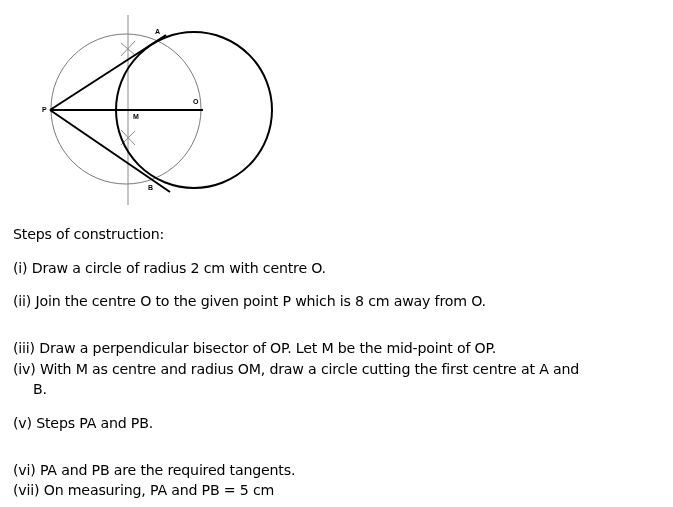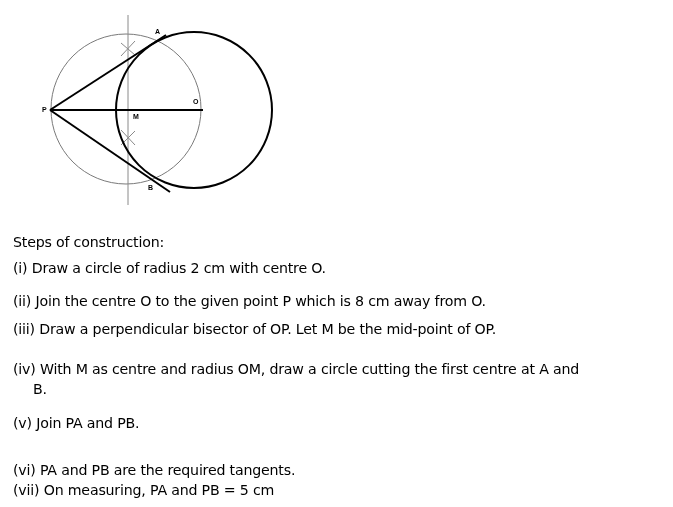--- a/index.html
+++ b/index.html
@@ -38,46 +38,46 @@
   <line x1="50" y1="110" x2="170" y2="192" stroke="#000" stroke-width="2"></line>
 
   <text x="155" y="34">A</text>
   <text x="148" y="190">B</text>
   <text x="193" y="104">O</text>
   <text x="42" y="112">P</text>
   <text x="133" y="119">M</text>
 </svg>
 
 <div class="steps">
-  <div class="line" style="top:8px">Steps of construction:</div>
+  <div class="line" style="top:0px">Steps of construction:</div>
 
   <div class="line" style="top:34px">
     <span>(i)</span>
     <span>Draw a circle of radius 2 cm with centre O.</span>
   </div>
 
   <div class="line" style="top:67px">
     <span>(ii)</span>
     <span>Join the centre O to the given point P which is 8 cm away from O.</span>
   </div>
 
-  <div class="line" style="top:95px">
+  <div class="line" style="top:114px">
     <span>(iii)</span>
     <span>Draw a perpendicular bisector of OP. Let M be the mid-point of OP.</span>
   </div>
 
   <div class="line" style="top:135px">
     <span>(iv)</span>
     <span>With M as centre and radius OM, draw a circle cutting the first centre at A and</span>
   </div>
   <div class="line cont" style="top:155px">B.</div>
 
   <div class="line" style="top:189px">
     <span>(v)</span>
-    <span>Join PA and PB.</span>
+    <span>Steps PA and PB.</span>
   </div>
 
   <div class="line" style="top:236px">
     <span>(vi)</span>
     <span>PA and PB are the required tangents.</span>
   </div>
 
   <div class="line" style="top:256px">
     <span>(vii)</span>
     <span>On measuring, PA and PB = 5 cm</span>

